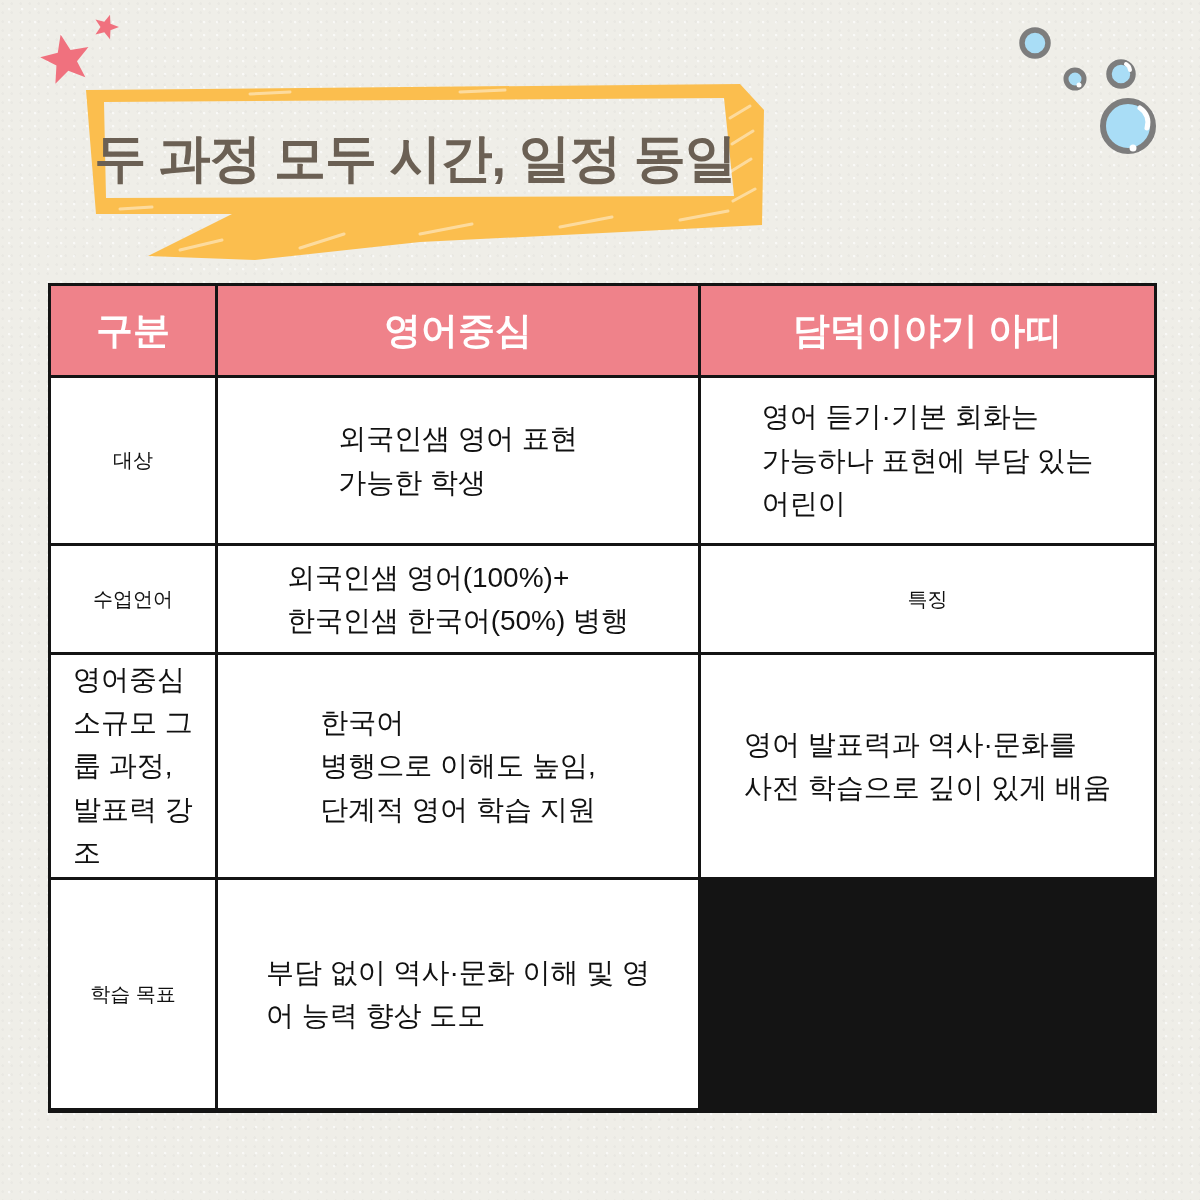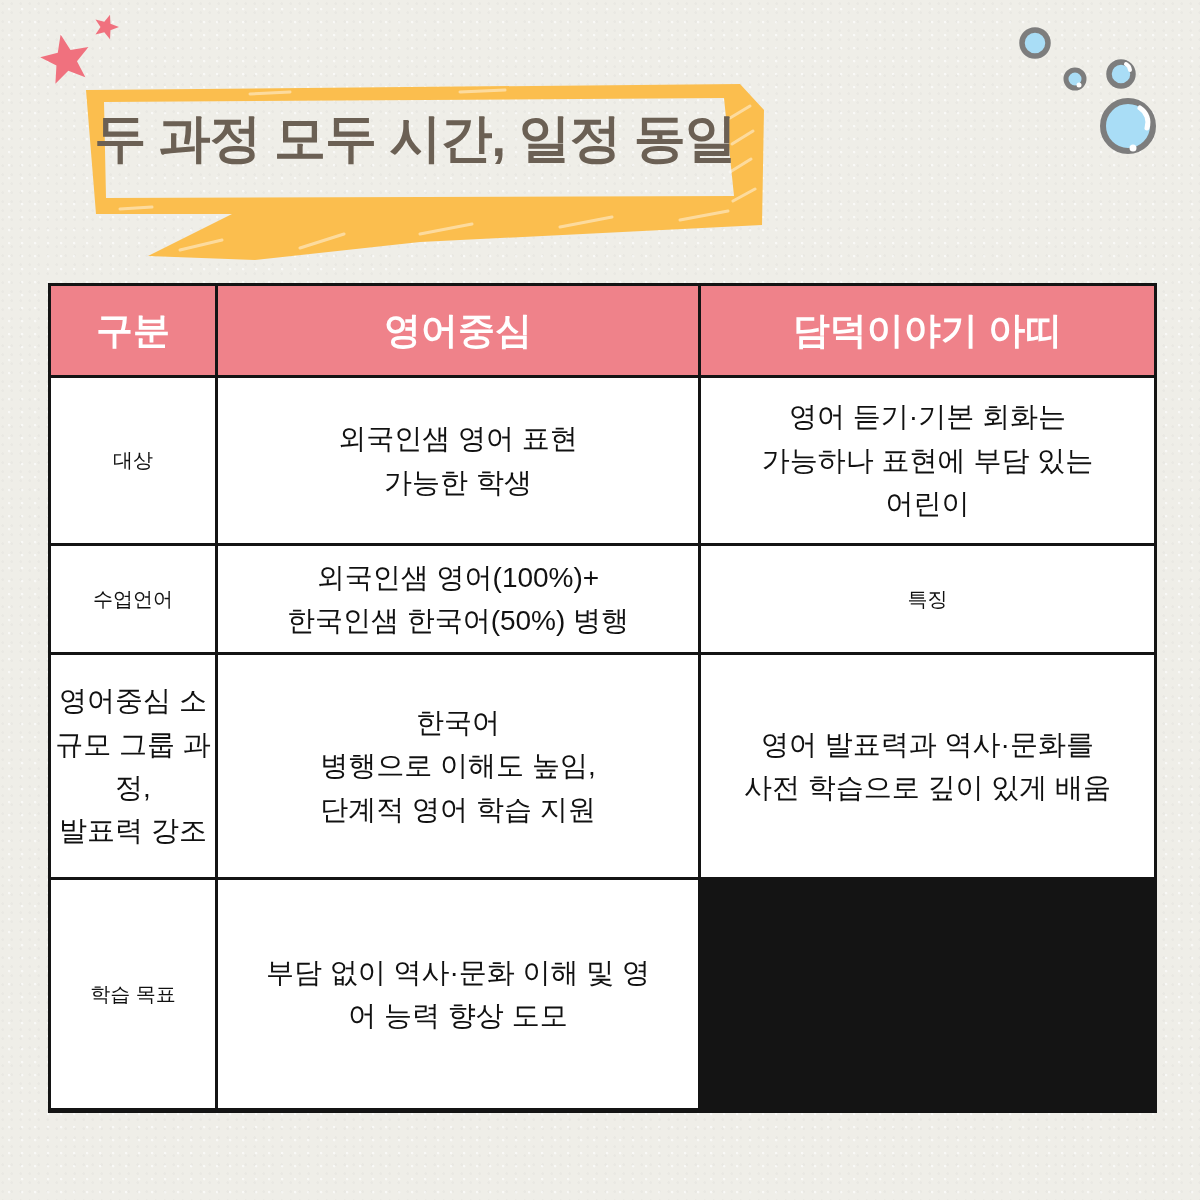--- a/index.html
+++ b/index.html
@@ -15,21 +15,21 @@
     overflow: hidden;
   }
   .decor-svg {
     position: absolute;
     left: 0; top: 0;
     width: 1200px; height: 1200px;
     pointer-events: none;
   }
   .title-text {
     position: absolute;
-    left: 104px; top: 88px;
+    left: 104px; top: 108px;
     width: 622px; height: 102px;
     display: flex;
     align-items: center;
     justify-content: center;
     font-size: 52px;
     font-weight: 600;
     letter-spacing: -1px;
     color: #6B6054;
     white-space: nowrap;
   }
@@ -42,26 +42,26 @@
     gap: 3px;
     background: #141414;
     border: 3px solid #141414;
     border-bottom-width: 5px;
   }
   .cell {
     background: #FFFFFF;
     display: flex;
     align-items: center;
     justify-content: center;
-    text-align: center;
+    text-align: left;
     color: #111111;
     font-size: 28px;
     line-height: 1.55;
     white-space: pre-line;
-    padding: 4px 0;
+    padding: 4px 22px;
   }
   .cell.head {
     background: #EF828A;
     color: #FFFFFF;
     font-weight: 700;
     font-size: 37px;
     white-space: nowrap;
   }
   .cell.rowlabel {
     font-size: 20px;

